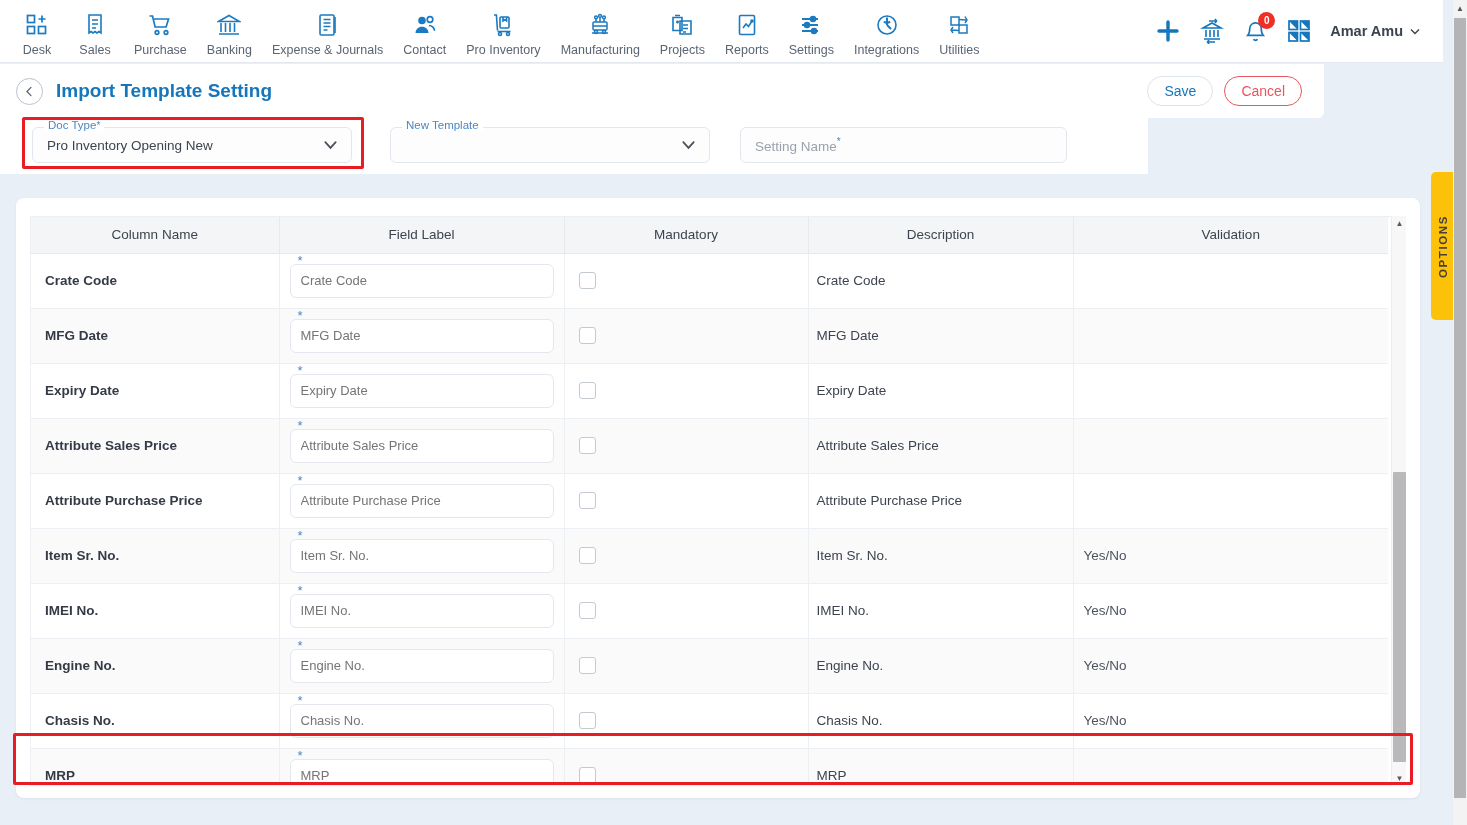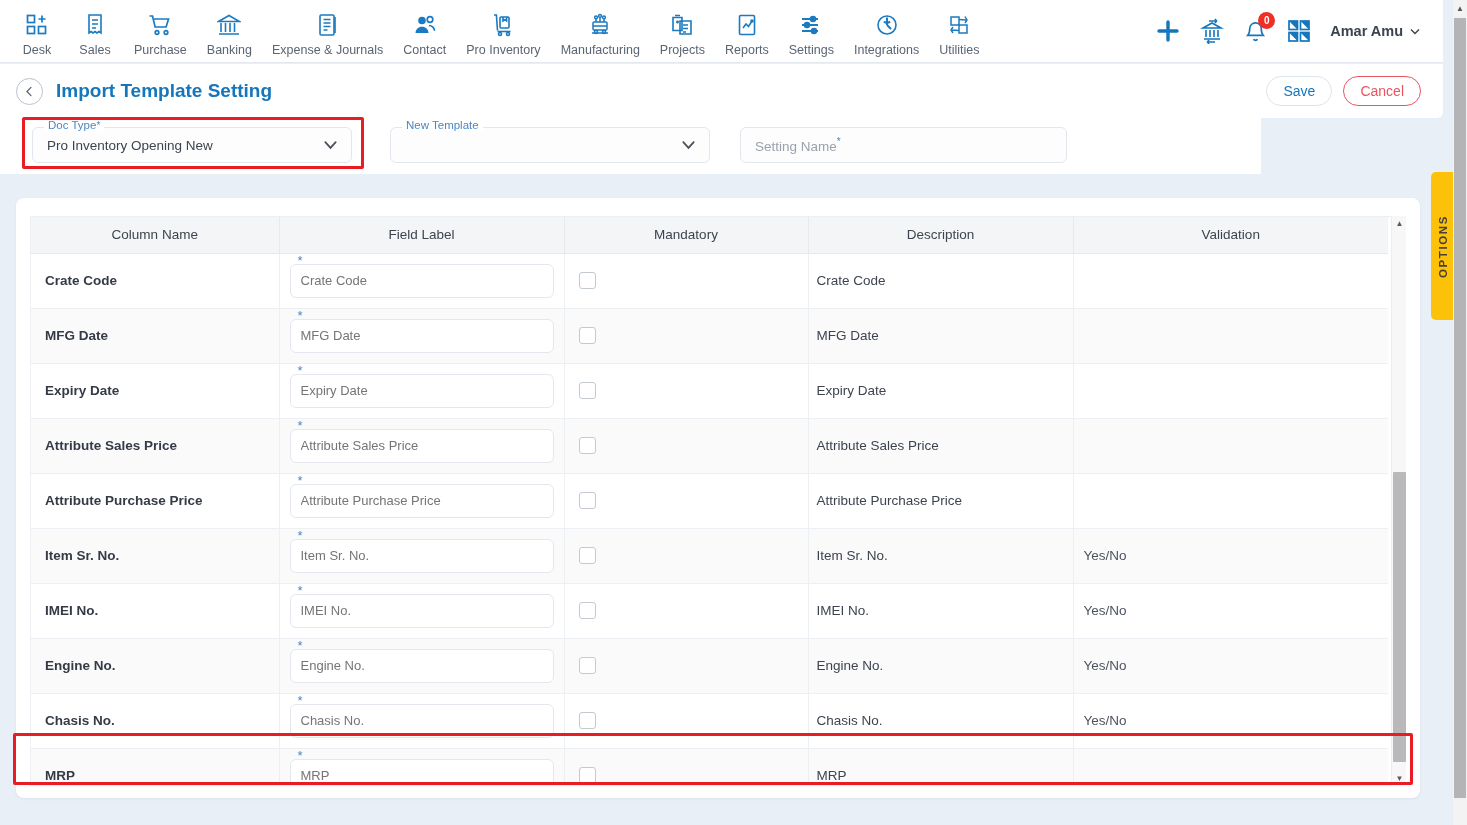--- a/index.html
+++ b/index.html
@@ -32,21 +32,21 @@
   .nr-btn { cursor: pointer; display: flex; align-items: center; position: relative; }
   .badge {
     position: absolute; top: -7px; right: -7px; background: #ef2e24; color: #fff;
     font-size: 10px; width: 17px; height: 17px; border-radius: 50%;
     display: flex; align-items: center; justify-content: center; font-weight: bold;
   }
   .user-name { font-size: 14.5px; color: #3c4450; display: flex; align-items: center; gap: 6px; cursor: pointer; font-weight: bold; }
 
   
   .titlebar {
-    position: absolute; top: 64px; left: 0; width: 1443px; height: 54px;
+    position: absolute; top: 64px; left: 0; width: 1324px; height: 54px;
     background: #ffffff; display: flex; align-items: center;
     border-bottom-left-radius: 6px; border-bottom-right-radius: 6px;
   }
   .back-circle {
     width: 27px; height: 27px; border-radius: 50%; border: 1px solid #b9c2cd;
     display: flex; align-items: center; justify-content: center; margin-left: 16px;
     cursor: pointer; background: #fff;
   }
   .page-title {
     font-size: 19px; color: #1576bc; font-weight: bold; margin-left: 13px;
@@ -55,21 +55,21 @@
   .btn {
     min-width: 62px; height: 30px; border-radius: 15px; font-size: 14px;
     display: flex; align-items: center; justify-content: center; cursor: pointer;
     background: #fff; padding: 0 16px;
   }
   .btn-save { color: #1576bc; border: 1px solid #dde4ec; }
   .btn-cancel { color: #e8555f; border: 1px solid #e8555f; }
 
   
   .filter-card {
-    position: absolute; top: 112px; left: 0; width: 1261px; height: 62px;
+    position: absolute; top: 112px; left: 0; width: 1148px; height: 62px;
     background: #ffffff;
   }
   .field-wrap { position: absolute; }
   .field-box {
     background: #fdfdfe; border: 1px solid #e2e7ee; border-radius: 6px;
     height: 36px; display: flex; align-items: center; padding: 0 14px;
     position: relative;
   }
   .field-legend {
     position: absolute; top: -9px; left: 11px; background: #fff; padding: 0 4px;

